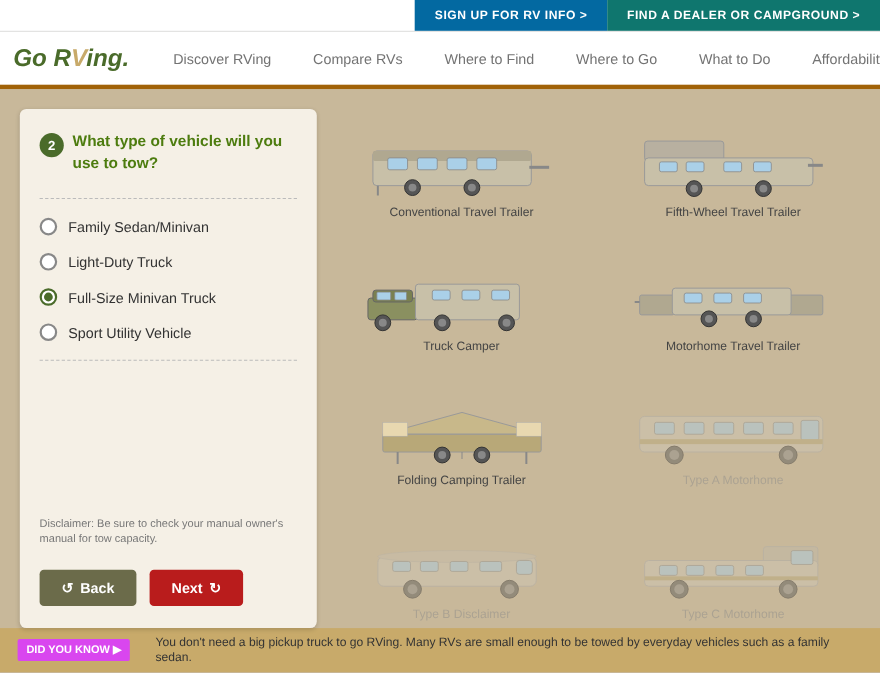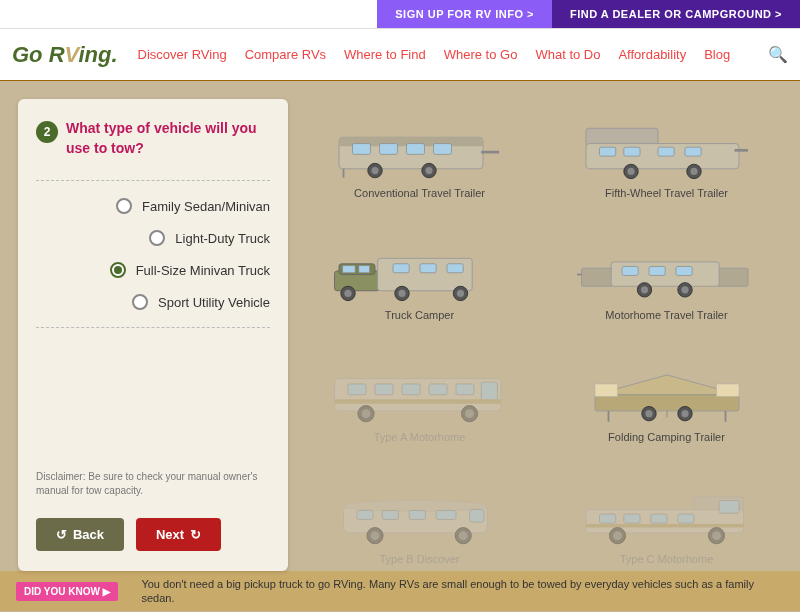--- a/index.html
+++ b/index.html
@@ -14,53 +14,54 @@
     }
     .top-bar-btn {
       padding: 8px 18px;
       font-size: 11px;
       font-weight: bold;
       color: #fff;
       text-transform: uppercase;
       cursor: pointer;
       letter-spacing: 0.5px;
     }
-    .top-bar-btn.green { background: #8b5cf6; margin-left: 24px; }
-    .top-bar-btn.darkgreen { background: #4c1d95; }
+    .top-bar-btn.green { background: #0369a1; margin-left: 24px; }
+    .top-bar-btn.darkgreen { background: #0f766e; }
 
     
     nav {
       display: flex;
       align-items: center;
       background: #fff;
       padding: 0 12px;
       height: 52px;
-      border-bottom: 1px solid #a16207;
+      border-bottom: 4px solid #a16207;
     }
     .logo {
       font-size: 22px;
       font-style: italic;
       color: #4a6b2a;
       font-weight: bold;
       margin-right: 20px;
       white-space: nowrap;
     }
     .logo span { color: #c8aa6a; }
     .nav-links {
       display: flex;
       align-items: center;
       gap: 18px;
       font-size: 13px;
       color: #555;
       flex: 1;
     }
     .nav-link {
       cursor: pointer;
-      color: #ef4444;
+      color: #737373;
       white-space: nowrap;
+      margin-left: 20px;
     }
     .nav-search {
       font-size: 16px;
       color: #666;
       cursor: pointer;
     }
 
     
     .main-content {
       display: flex;
@@ -97,37 +98,36 @@
       align-items: center;
       justify-content: center;
       font-size: 12px;
       font-weight: bold;
       flex-shrink: 0;
       margin-top: 2px;
     }
     .question-text {
       font-size: 14px;
       font-weight: bold;
-      color: #be185d;
+      color: #4d7c0f;
       line-height: 1.4;
     }
     .divider {
       border: none;
       border-top: 1px dashed #bbb;
       margin: 4px 0;
     }
     .radio-option {
       display: flex;
       align-items: center;
       gap: 10px;
       font-size: 13px;
       color: #333;
       cursor: pointer;
       padding: 3px 0;
-      justify-content: flex-end;
     }
     .radio-circle {
       width: 16px;
       height: 16px;
       border-radius: 50%;
       border: 2px solid #888;
       background: #fff;
       display: flex;
       align-items: center;
       justify-content: center;
@@ -217,21 +217,21 @@
     
     .bottom-bar {
       display: flex;
       align-items: center;
       background: #c8aa6a;
       padding: 8px 16px;
       gap: 12px;
       height: 40px;
     }
     .did-you-know-badge {
-      background: #ec4899;
+      background: #d946ef;
       color: #fff;
       font-size: 10px;
       font-weight: bold;
       padding: 4px 8px;
       border-radius: 2px;
       white-space: nowrap;
       display: flex;
       align-items: center;
       gap: 4px;
     }
@@ -404,20 +404,45 @@
 
             <circle cx="75" cy="49" r="8" fill="#555" stroke="#333" stroke-width="1"></circle>
             <circle cx="75" cy="49" r="4" fill="#888"></circle>
             <circle cx="120" cy="49" r="8" fill="#555" stroke="#333" stroke-width="1"></circle>
             <circle cx="120" cy="49" r="4" fill="#888"></circle>
           </svg>
         </div>
         <div class="rv-label">Motorhome Travel Trailer</div>
       </div>
 
+      <div class="rv-item">
+        <div class="rv-image">
+          <svg class="rv-svg" viewBox="0 0 200 65" xmlns="http://www.w3.org/2000/svg">
+
+            <polygon points="20,30 100,8 180,30" fill="#c8b88a" stroke="#999" stroke-width="1"></polygon>
+
+            <rect x="20" y="30" width="160" height="18" rx="2" fill="#b8a878" stroke="#999" stroke-width="1"></rect>
+
+            <rect x="20" y="18" width="25" height="14" fill="#e8d8b0" stroke="#aaa" stroke-width="0.5"></rect>
+            <rect x="155" y="18" width="25" height="14" fill="#e8d8b0" stroke="#aaa" stroke-width="0.5"></rect>
+
+            <line x1="35" y1="48" x2="35" y2="60" stroke="#888" stroke-width="2"></line>
+            <line x1="165" y1="48" x2="165" y2="60" stroke="#888" stroke-width="2"></line>
+
+            <circle cx="80" cy="51" r="8" fill="#555" stroke="#333" stroke-width="1"></circle>
+            <circle cx="80" cy="51" r="4" fill="#888"></circle>
+            <circle cx="120" cy="51" r="8" fill="#555" stroke="#333" stroke-width="1"></circle>
+            <circle cx="120" cy="51" r="4" fill="#888"></circle>
+
+            <line x1="100" y1="48" x2="100" y2="55" stroke="#888" stroke-width="1"></line>
+          </svg>
+        </div>
+        <div class="rv-label">Folding Camping Trailer</div>
+      </div>
+
       <div class="rv-item disabled">
         <div class="rv-image">
           <svg class="rv-svg" viewBox="0 0 200 65" xmlns="http://www.w3.org/2000/svg">
 
             <rect x="5" y="12" width="185" height="36" rx="5" fill="#d0c8b8" stroke="#aaa" stroke-width="1"></rect>
 
             <rect x="168" y="16" width="18" height="20" rx="2" fill="#aad0e8" stroke="#888" stroke-width="0.8"></rect>
 
             <rect x="20" y="18" width="20" height="12" rx="2" fill="#aad0e8" stroke="#888" stroke-width="0.8"></rect>
             <rect x="50" y="18" width="20" height="12" rx="2" fill="#aad0e8" stroke="#888" stroke-width="0.8"></rect>
@@ -429,45 +454,20 @@
 
             <circle cx="40" cy="51" r="9" fill="#555" stroke="#333" stroke-width="1"></circle>
             <circle cx="40" cy="51" r="5" fill="#888"></circle>
             <circle cx="155" cy="51" r="9" fill="#555" stroke="#333" stroke-width="1"></circle>
             <circle cx="155" cy="51" r="5" fill="#888"></circle>
           </svg>
         </div>
         <div class="rv-label">Type A Motorhome</div>
       </div>
 
-      <div class="rv-item">
-        <div class="rv-image">
-          <svg class="rv-svg" viewBox="0 0 200 65" xmlns="http://www.w3.org/2000/svg">
-
-            <polygon points="20,30 100,8 180,30" fill="#c8b88a" stroke="#999" stroke-width="1"></polygon>
-
-            <rect x="20" y="30" width="160" height="18" rx="2" fill="#b8a878" stroke="#999" stroke-width="1"></rect>
-
-            <rect x="20" y="18" width="25" height="14" fill="#e8d8b0" stroke="#aaa" stroke-width="0.5"></rect>
-            <rect x="155" y="18" width="25" height="14" fill="#e8d8b0" stroke="#aaa" stroke-width="0.5"></rect>
-
-            <line x1="35" y1="48" x2="35" y2="60" stroke="#888" stroke-width="2"></line>
-            <line x1="165" y1="48" x2="165" y2="60" stroke="#888" stroke-width="2"></line>
-
-            <circle cx="80" cy="51" r="8" fill="#555" stroke="#333" stroke-width="1"></circle>
-            <circle cx="80" cy="51" r="4" fill="#888"></circle>
-            <circle cx="120" cy="51" r="8" fill="#555" stroke="#333" stroke-width="1"></circle>
-            <circle cx="120" cy="51" r="4" fill="#888"></circle>
-
-            <line x1="100" y1="48" x2="100" y2="55" stroke="#888" stroke-width="1"></line>
-          </svg>
-        </div>
-        <div class="rv-label">Folding Camping Trailer</div>
-      </div>
-
       <div class="rv-item disabled">
         <div class="rv-image">
           <svg class="rv-svg" viewBox="0 0 200 65" xmlns="http://www.w3.org/2000/svg">
 
             <rect x="15" y="18" width="160" height="30" rx="6" fill="#d0c8b8" stroke="#aaa" stroke-width="1"></rect>
 
             <ellipse cx="95" cy="18" rx="80" ry="6" fill="#c8c0b0" stroke="#aaa" stroke-width="0.5"></ellipse>
 
             <rect x="155" y="22" width="16" height="14" rx="3" fill="#aad0e8" stroke="#888" stroke-width="0.8"></rect>
 
@@ -475,21 +475,21 @@
             <rect x="58" y="23" width="18" height="10" rx="2" fill="#aad0e8" stroke="#888" stroke-width="0.8"></rect>
             <rect x="88" y="23" width="18" height="10" rx="2" fill="#aad0e8" stroke="#888" stroke-width="0.8"></rect>
             <rect x="118" y="23" width="22" height="10" rx="2" fill="#aad0e8" stroke="#888" stroke-width="0.8"></rect>
 
             <circle cx="50" cy="51" r="9" fill="#555" stroke="#333" stroke-width="1"></circle>
             <circle cx="50" cy="51" r="5" fill="#888"></circle>
             <circle cx="148" cy="51" r="9" fill="#555" stroke="#333" stroke-width="1"></circle>
             <circle cx="148" cy="51" r="5" fill="#888"></circle>
           </svg>
         </div>
-        <div class="rv-label">Type B Discover</div>
+        <div class="rv-label">Type B Disclaimer</div>
       </div>
 
       <div class="rv-item disabled">
         <div class="rv-image">
           <svg class="rv-svg" viewBox="0 0 200 65" xmlns="http://www.w3.org/2000/svg">
 
             <rect x="130" y="8" width="55" height="22" rx="3" fill="#c0b8a8" stroke="#aaa" stroke-width="1"></rect>
 
             <rect x="10" y="22" width="175" height="26" rx="4" fill="#d0c8b8" stroke="#aaa" stroke-width="1"></rect>
 

